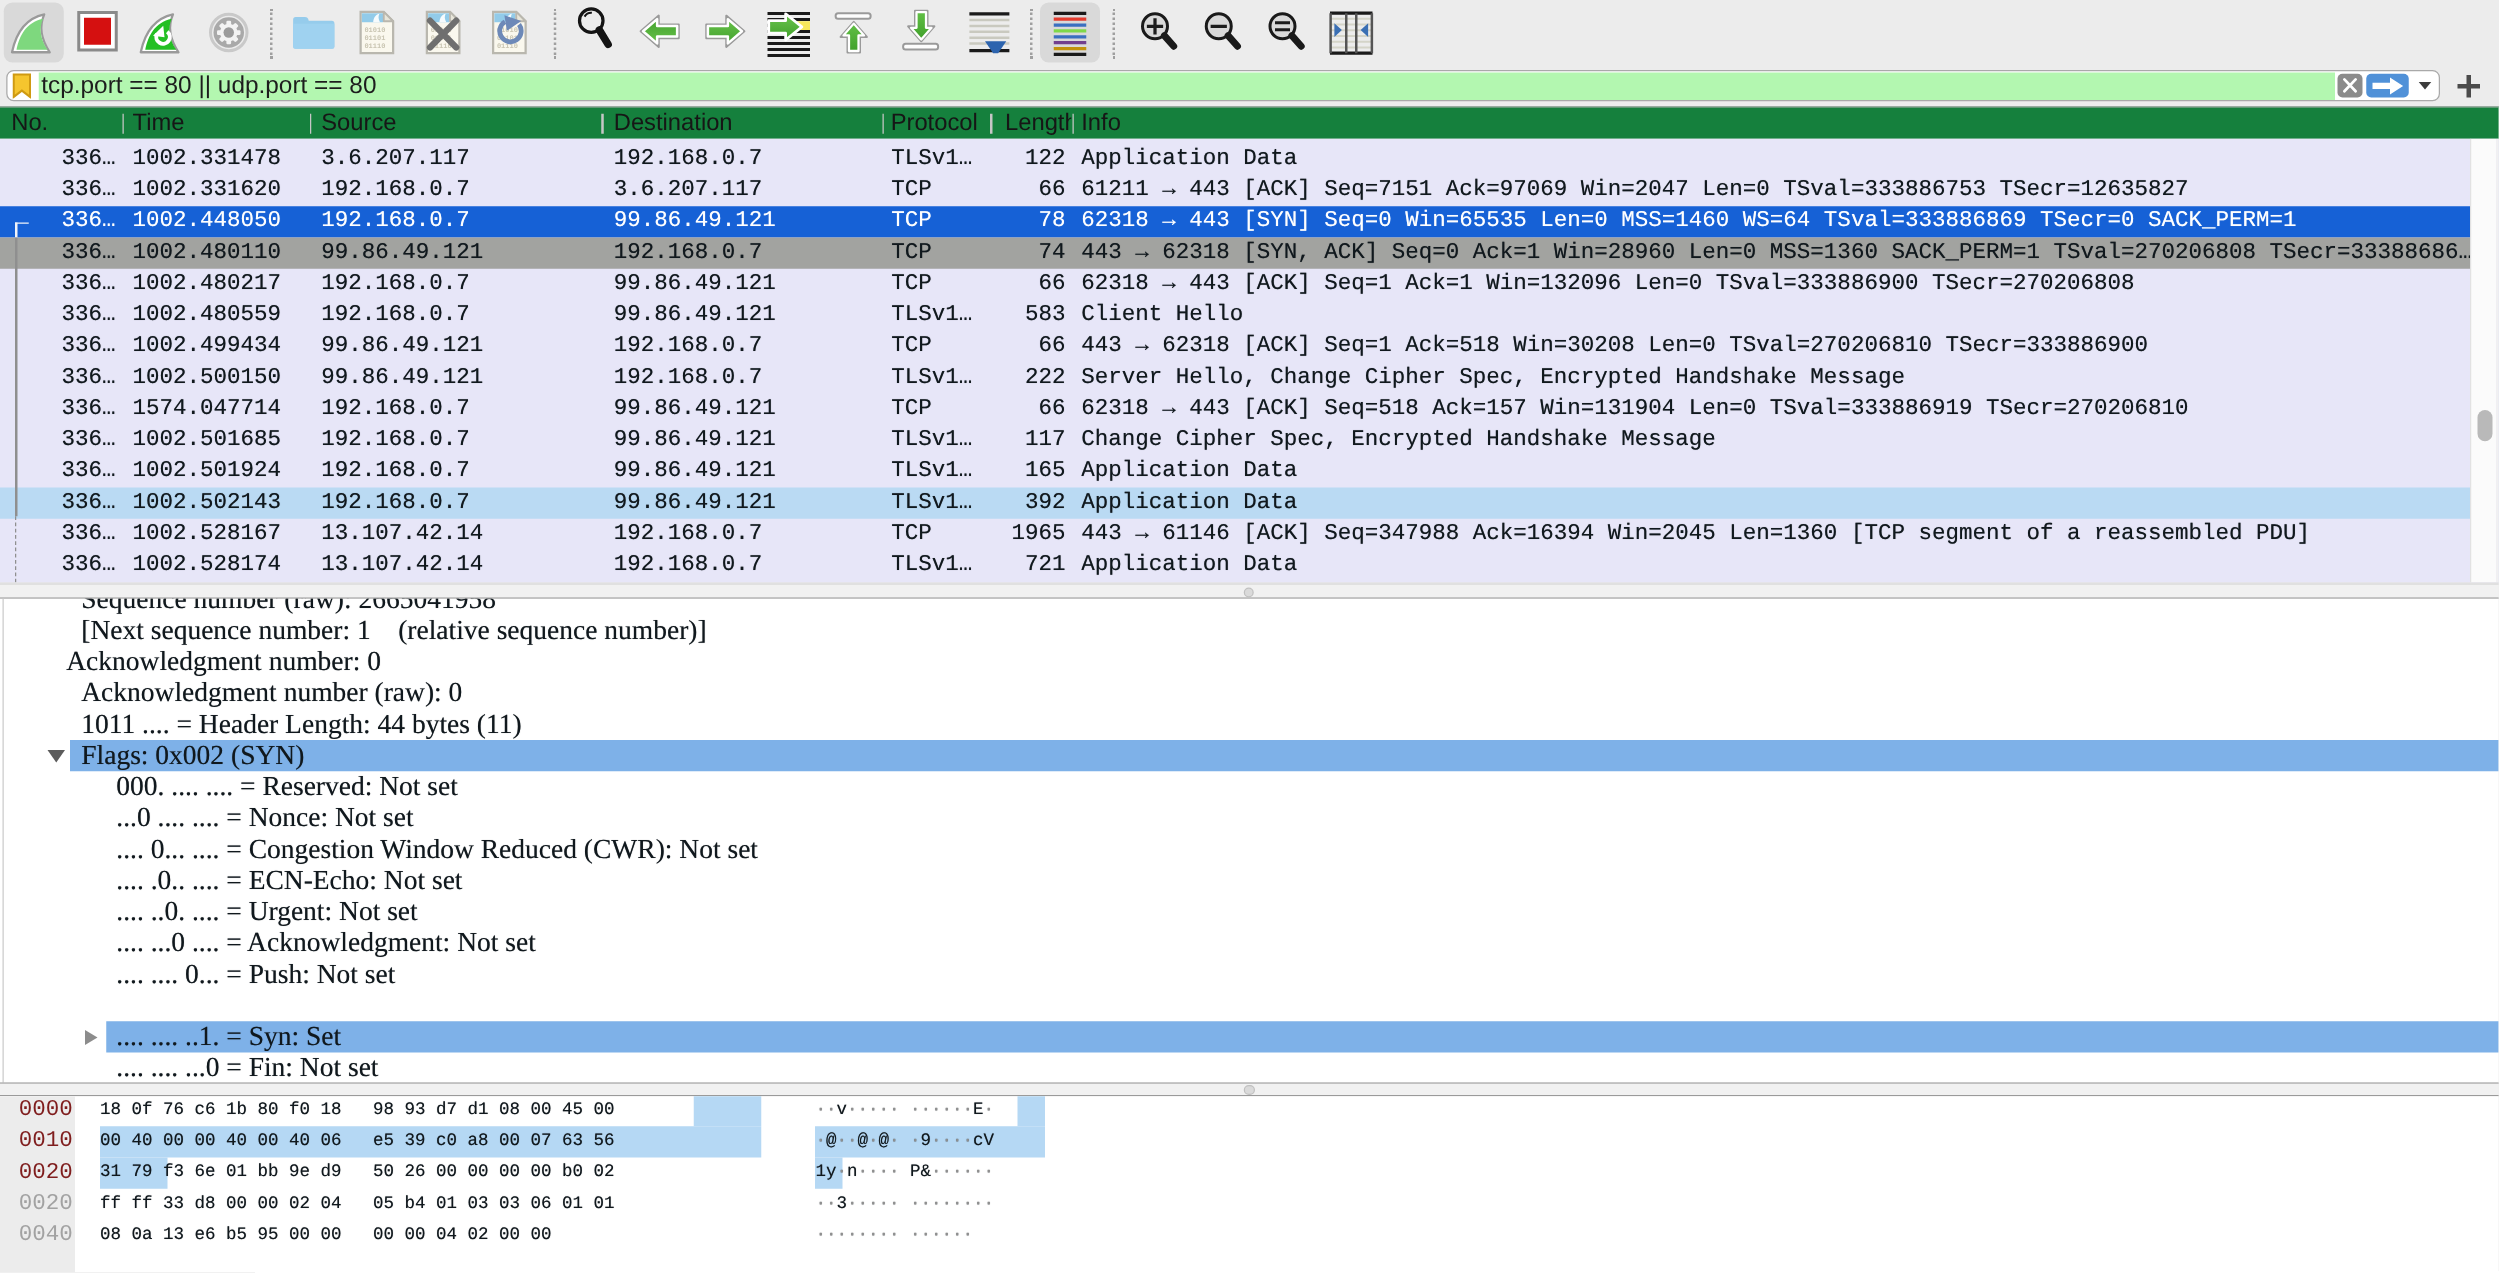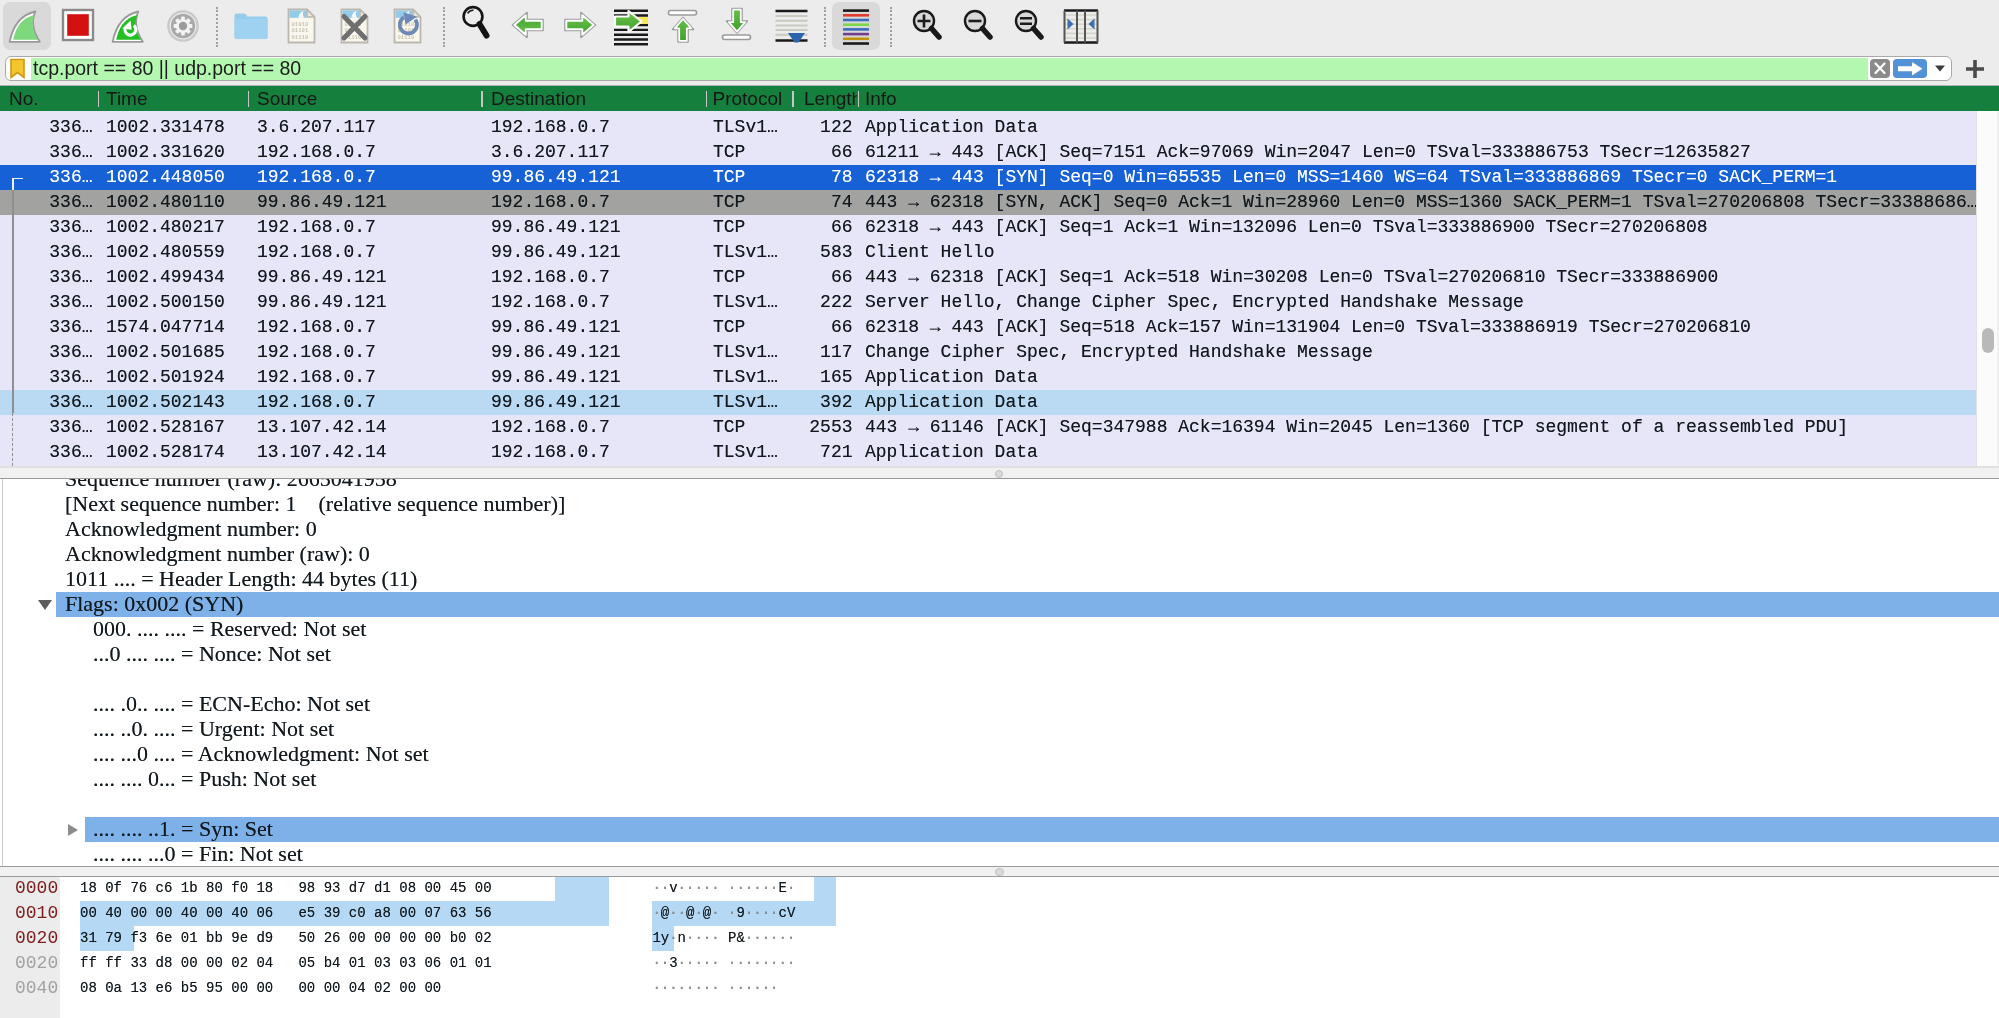--- a/index.html
+++ b/index.html
@@ -255,45 +255,46 @@
 <div class="prow sel" style="top:53.5px"><span class="c-no">336…</span><span class="c-tm">1002.448050</span><span class="c-src">192.168.0.7</span><span class="c-dst">99.86.49.121</span><span class="c-pr">TCP</span><span class="c-len">78</span><span class="c-info">62318 → 443 [SYN] Seq=0 Win=65535 Len=0 MSS=1460 WS=64 TSval=333886869 TSecr=0 SACK_PERM=1</span></div>
 <div class="prow gray" style="top:78.5px"><span class="c-no">336…</span><span class="c-tm">1002.480110</span><span class="c-src">99.86.49.121</span><span class="c-dst">192.168.0.7</span><span class="c-pr">TCP</span><span class="c-len">74</span><span class="c-info">443 → 62318 [SYN, ACK] Seq=0 Ack=1 Win=28960 Len=0 MSS=1360 SACK_PERM=1 TSval=270206808 TSecr=33388686…</span></div>
 <div class="prow" style="top:103.5px"><span class="c-no">336…</span><span class="c-tm">1002.480217</span><span class="c-src">192.168.0.7</span><span class="c-dst">99.86.49.121</span><span class="c-pr">TCP</span><span class="c-len">66</span><span class="c-info">62318 → 443 [ACK] Seq=1 Ack=1 Win=132096 Len=0 TSval=333886900 TSecr=270206808</span></div>
 <div class="prow" style="top:128.5px"><span class="c-no">336…</span><span class="c-tm">1002.480559</span><span class="c-src">192.168.0.7</span><span class="c-dst">99.86.49.121</span><span class="c-pr">TLSv1…</span><span class="c-len">583</span><span class="c-info">Client Hello</span></div>
 <div class="prow" style="top:153.5px"><span class="c-no">336…</span><span class="c-tm">1002.499434</span><span class="c-src">99.86.49.121</span><span class="c-dst">192.168.0.7</span><span class="c-pr">TCP</span><span class="c-len">66</span><span class="c-info">443 → 62318 [ACK] Seq=1 Ack=518 Win=30208 Len=0 TSval=270206810 TSecr=333886900</span></div>
 <div class="prow" style="top:178.5px"><span class="c-no">336…</span><span class="c-tm">1002.500150</span><span class="c-src">99.86.49.121</span><span class="c-dst">192.168.0.7</span><span class="c-pr">TLSv1…</span><span class="c-len">222</span><span class="c-info">Server Hello, Change Cipher Spec, Encrypted Handshake Message</span></div>
 <div class="prow" style="top:203.5px"><span class="c-no">336…</span><span class="c-tm">1574.047714</span><span class="c-src">192.168.0.7</span><span class="c-dst">99.86.49.121</span><span class="c-pr">TCP</span><span class="c-len">66</span><span class="c-info">62318 → 443 [ACK] Seq=518 Ack=157 Win=131904 Len=0 TSval=333886919 TSecr=270206810</span></div>
 <div class="prow" style="top:228.5px"><span class="c-no">336…</span><span class="c-tm">1002.501685</span><span class="c-src">192.168.0.7</span><span class="c-dst">99.86.49.121</span><span class="c-pr">TLSv1…</span><span class="c-len">117</span><span class="c-info">Change Cipher Spec, Encrypted Handshake Message</span></div>
 <div class="prow" style="top:253.5px"><span class="c-no">336…</span><span class="c-tm">1002.501924</span><span class="c-src">192.168.0.7</span><span class="c-dst">99.86.49.121</span><span class="c-pr">TLSv1…</span><span class="c-len">165</span><span class="c-info">Application Data</span></div>
 <div class="prow hov" style="top:278.5px"><span class="c-no">336…</span><span class="c-tm">1002.502143</span><span class="c-src">192.168.0.7</span><span class="c-dst">99.86.49.121</span><span class="c-pr">TLSv1…</span><span class="c-len">392</span><span class="c-info">Application Data</span></div>
-<div class="prow" style="top:303.5px"><span class="c-no">336…</span><span class="c-tm">1002.528167</span><span class="c-src">13.107.42.14</span><span class="c-dst">192.168.0.7</span><span class="c-pr">TCP</span><span class="c-len">2553</span><span class="c-info">443 → 61146 [ACK] Seq=347988 Ack=16394 Win=2045 Len=1360 [TCP segment of a reassembled PDU]</span></div>
+<div class="prow" style="top:303.5px"><span class="c-no">336…</span><span class="c-tm">1002.528167</span><span class="c-src">13.107.42.14</span><span class="c-dst">192.168.0.7</span><span class="c-pr">TCP</span><span class="c-len">1965</span><span class="c-info">443 → 61146 [ACK] Seq=347988 Ack=16394 Win=2045 Len=1360 [TCP segment of a reassembled PDU]</span></div>
 <div class="prow" style="top:328.5px"><span class="c-no">336…</span><span class="c-tm">1002.528174</span><span class="c-src">13.107.42.14</span><span class="c-dst">192.168.0.7</span><span class="c-pr">TLSv1…</span><span class="c-len">721</span><span class="c-info">Application Data</span></div>
 <div style="position:absolute;left:12px;top:66.5px;width:11px;height:1.8px;background:#f0f4fa"></div>
 <div style="position:absolute;left:12px;top:66.5px;width:1.8px;height:12px;background:#f0f4fa"></div>
 <div style="position:absolute;left:12px;top:78.5px;width:1.6px;height:223.5px;background:#8f8f8f"></div>
 <div style="position:absolute;left:12px;top:302px;width:0;height:53px;border-left:1.6px dashed #8f8f8f"></div>
 <div id="vtrack"></div>
 <div id="vedge"></div>
 <div id="vscroll"></div>
 </div>
 <div class="split" style="top:466px;height:2px;background:#e0e0e0"></div>
 <div class="split" style="top:468px;height:10px;background:#f1f1f1"></div>
 <div class="split" style="top:478px;height:1.2px;background:#9a9a9a"></div>
 <div class="knob" style="left:994.5px;top:469.5px"></div>
 <div id="dpane">
 <div class="drow" style="top:-13px;left:65px">Sequence number (raw): 2665041958</div>
 <div class="drow" style="top:12px;left:65px">[Next sequence number: 1    (relative sequence number)]</div>
-<div class="drow" style="top:37px;left:65px">Acknowledgment number: 0</div>
+<div class="drow" style="top:37px;left:53px">Acknowledgment number: 0</div>
 <div class="drow" style="top:62px;left:65px">Acknowledgment number (raw): 0</div>
 <div class="drow" style="top:87px;left:65px">1011 .... = Header Length: 44 bytes (11)</div>
 <div class="dhl" style="top:113px;left:56px;right:0"></div>
 <div class="dtri" style="top:121px;left:38px"></div>
 <div class="drow" style="top:112px;left:65px">Flags: 0x002 (SYN)</div>
 <div class="drow" style="top:137px;left:93px">000. .... .... = Reserved: Not set</div>
 <div class="drow" style="top:162px;left:93px">...0 .... .... = Nonce: Not set</div>
+<div class="drow" style="top:187px;left:93px">.... 0... .... = Congestion Window Reduced (CWR): Not set</div>
 <div class="drow" style="top:212px;left:93px">.... .0.. .... = ECN-Echo: Not set</div>
 <div class="drow" style="top:237px;left:93px">.... ..0. .... = Urgent: Not set</div>
 <div class="drow" style="top:262px;left:93px">.... ...0 .... = Acknowledgment: Not set</div>
 <div class="drow" style="top:287px;left:93px">.... .... 0... = Push: Not set</div>
 <div class="dhl" style="top:338px;left:85px;right:0"></div>
 <div class="rtri" style="top:345px;left:68px"></div>
 <div class="drow" style="top:337px;left:93px">.... .... ..1. = Syn: Set</div>
 <div class="drow" style="top:362px;left:93px">.... .... ...0 = Fin: Not set</div>
 </div>
 <div id="dleft"></div>

